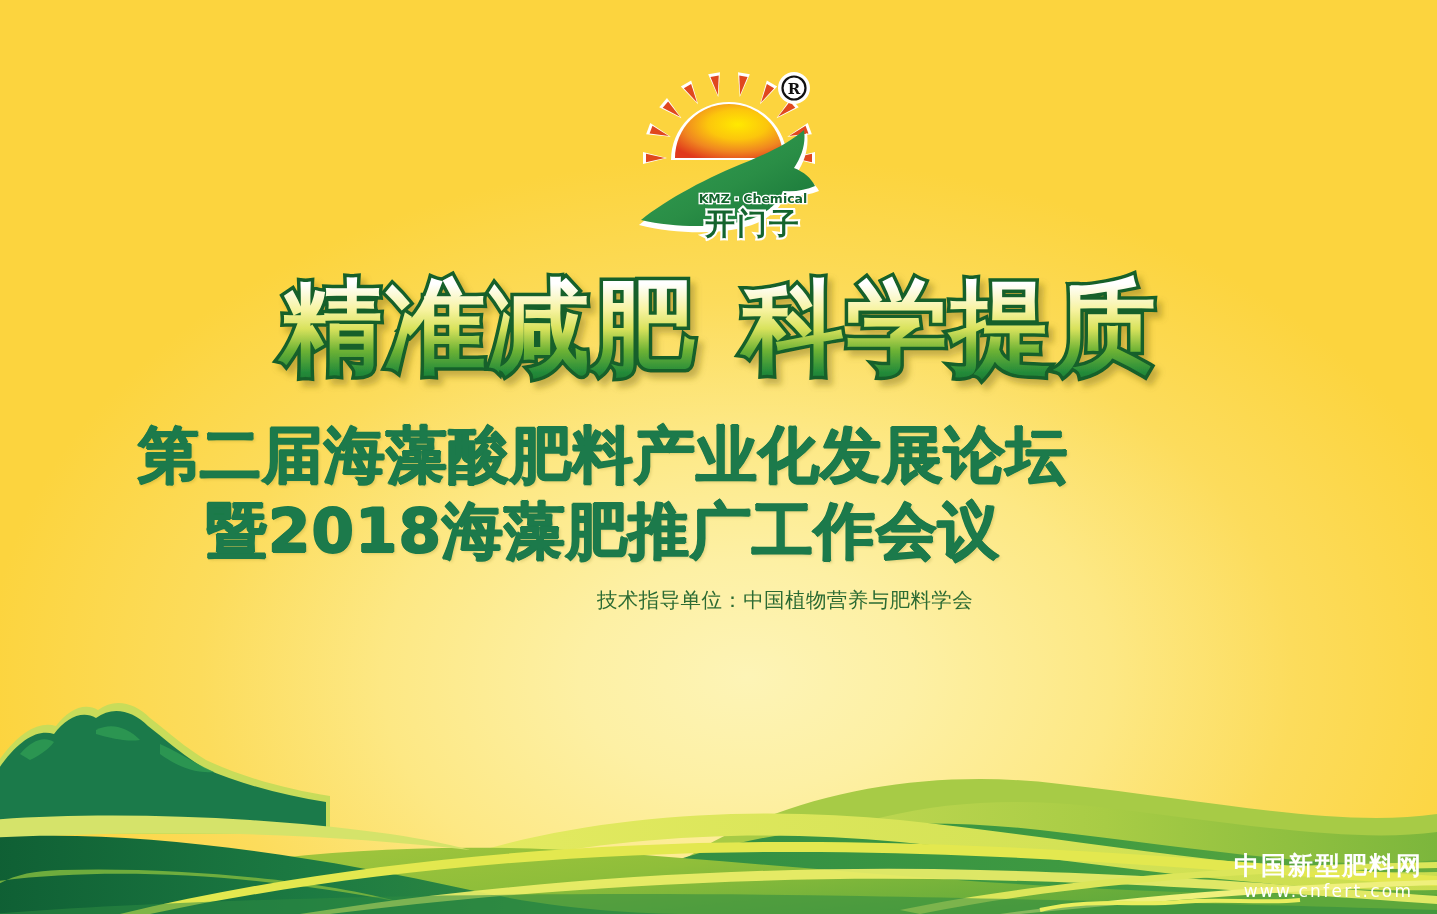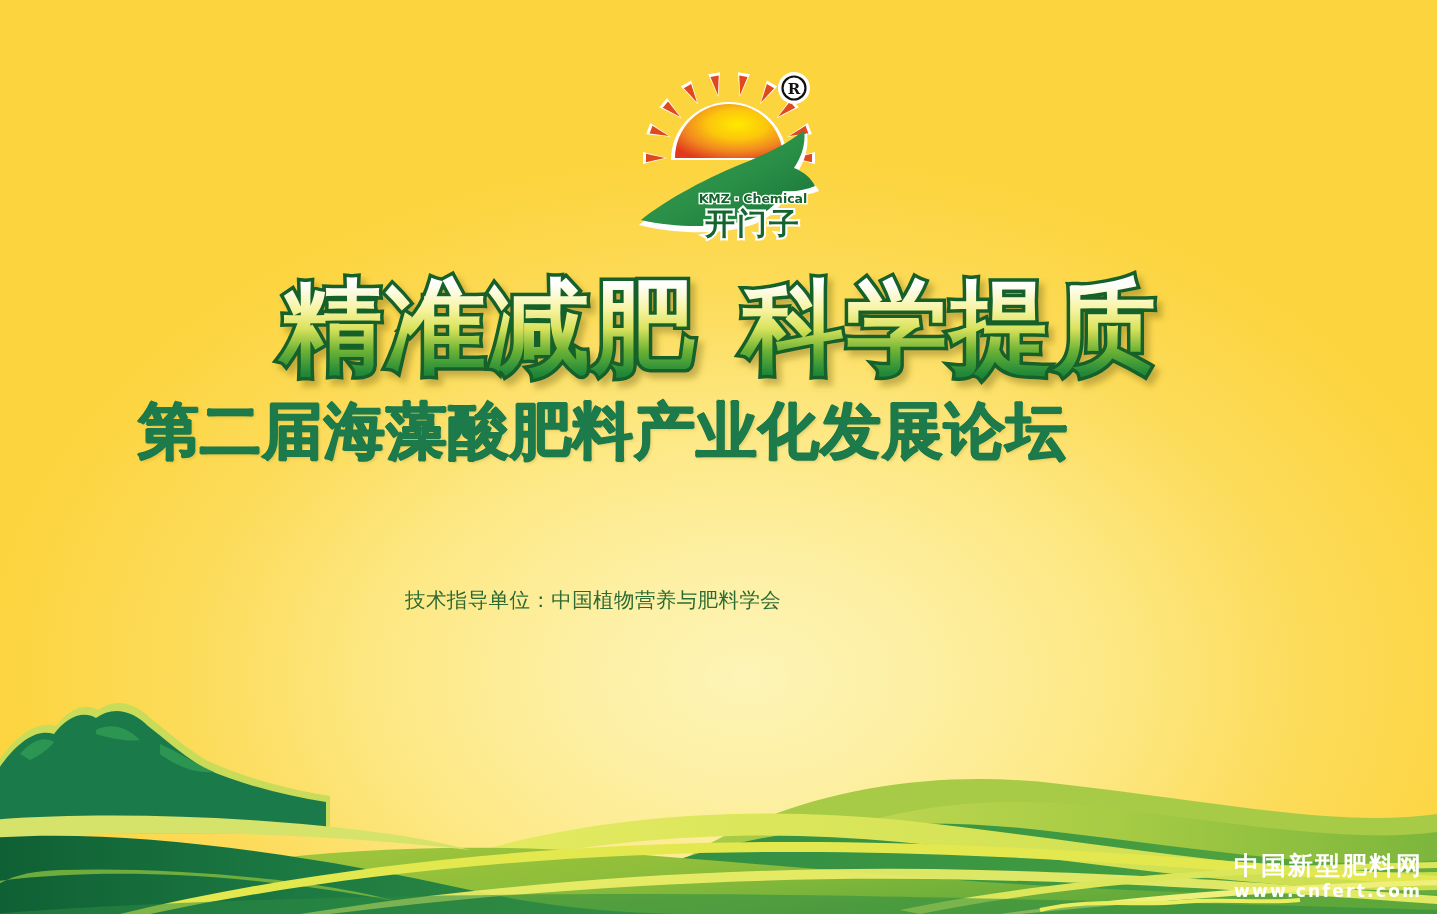--- a/index.html
+++ b/index.html
@@ -35,21 +35,21 @@
     text-align:center;
     line-height:1;
     white-space:nowrap;
     pointer-events:none;
   }
   .main-title svg { display:block; margin:0 auto; overflow:visible; }
 
   
   .subtitle-block {
     position:absolute;
-    left:0; top:400px;
+    left:0; top:424px;
     width:1206px;
     text-align:center;
   }
   .subtitle-line {
     font-family:"DejaVu Sans","Liberation Sans",sans-serif;
     font-weight:bold;
     color:#1c7a4b;
     letter-spacing:1px;
     line-height:1.02;
     white-space:nowrap;
@@ -67,48 +67,49 @@
     left:405px; top:585px;
     width:760px;
   }
   .info-line {
     font-family:"DejaVu Sans","Liberation Sans",sans-serif;
     font-size:20.5px;
     color:#2c6b33;
     letter-spacing:0.4px;
     line-height:31px;
     white-space:nowrap;
+    text-align:center;
   }
 
   
   .landscape {
     position:absolute;
     left:0; bottom:0;
     width:1437px; height:300px;
   }
   .landscape svg { display:block; width:1437px; height:300px; }
 
   
   .watermark {
     position:absolute;
     right:14px; bottom:14px;
-    text-align:left;
+    text-align:center;
     line-height:1;
   }
   .wm-cn {
     font-family:"DejaVu Sans","Liberation Sans",sans-serif;
     font-weight:bold;
     font-size:25px;
     color:#ffffff;
     letter-spacing:2px;
     display:block;
   }
   .wm-url {
     font-family:"DejaVu Sans","Liberation Sans",sans-serif;
-    font-weight:bold;
+    font-weight:normal;
     font-size:17px;
     color:#ffffff;
     letter-spacing:2.3px;
     display:block;
     margin-top:5px;
   }
 </style>
 </head>
 <body>
 
@@ -223,20 +224,21 @@
         </filter>
       </defs>
       <g filter="url(#hlShadow)">
         <text x="530" y="96" text-anchor="middle" font-family="'DejaVu Sans','Liberation Sans',sans-serif" font-size="102" font-weight="bold" letter-spacing="2" fill="url(#hlGrad)" stroke="#13602A" stroke-width="7" paint-order="stroke"><tspan>精准减肥</tspan><tspan dx="46">科学提质</tspan></text>
       </g>
     </svg>
   </div>
 
   <div class="subtitle-block">
     <div class="subtitle-line l1">第二届海藻酸肥料产业化发展论坛</div>
+    <div class="subtitle-line l2">暨2018海藻肥推广工作会议</div>
   </div>
 
   <div class="info-block">
     <div class="info-line">技术指导单位：中国植物营养与肥料学会</div>
   </div>
 
   <div class="landscape">
     <svg viewBox="0 0 1437 300" preserveAspectRatio="none">
       <defs>
         <linearGradient id="hillA" x1="0" y1="0" x2="1" y2="0">

